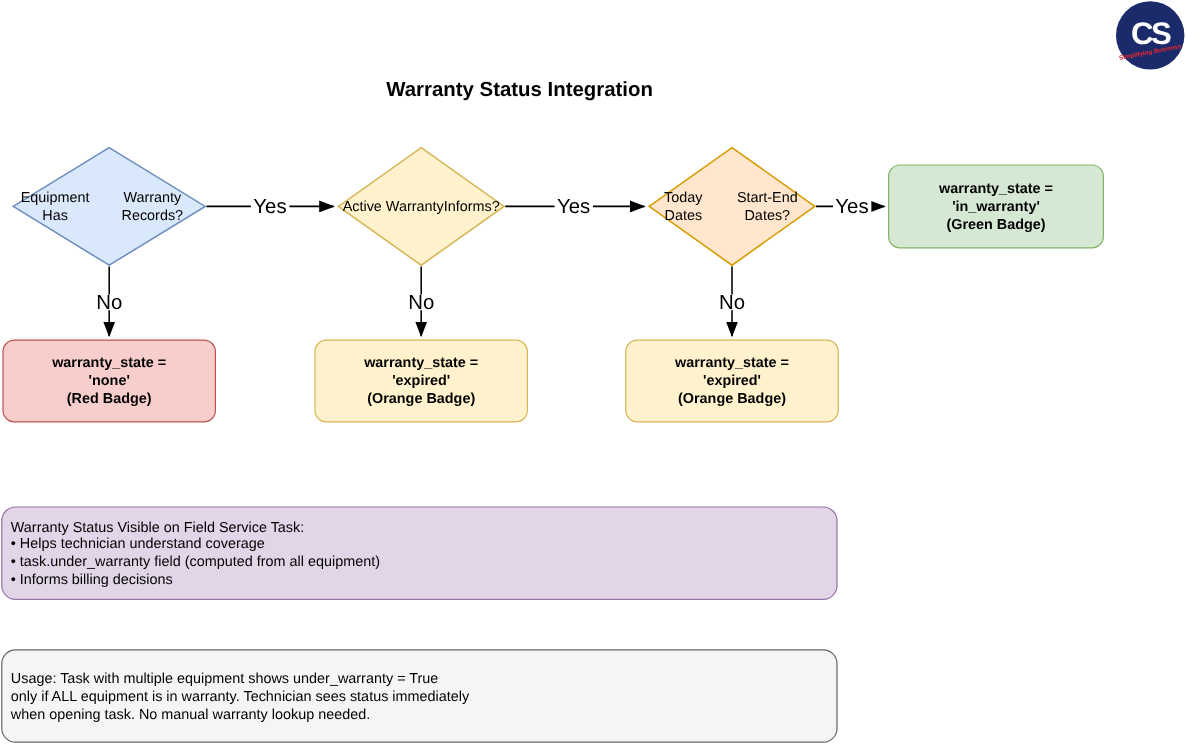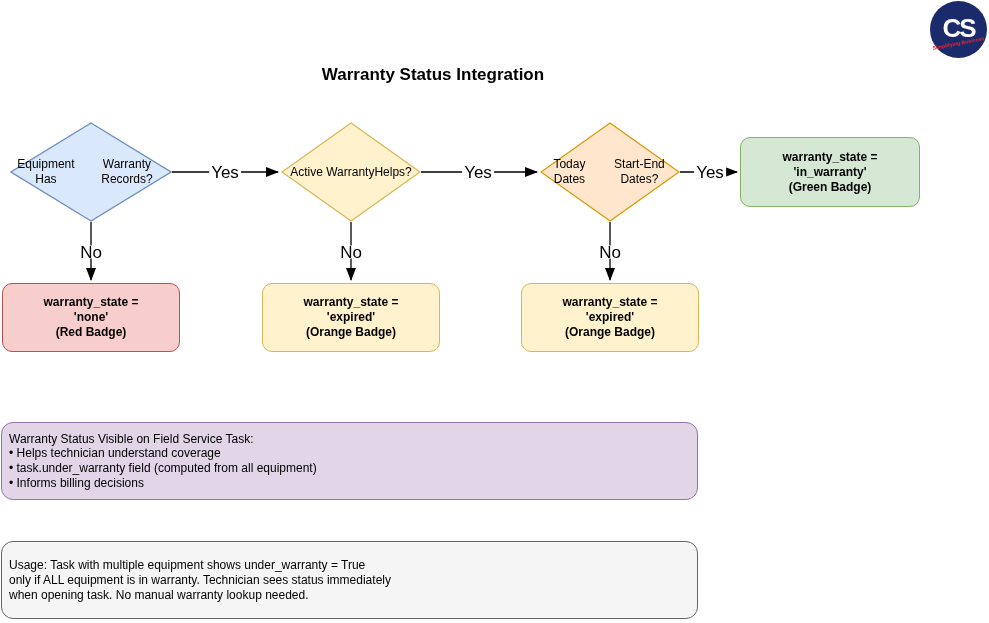--- a/index.html
+++ b/index.html
@@ -116,21 +116,21 @@
       <span>Warranty Records?</span>
     </div>
   </div>
 
   <div class="diamond" style="left:281px; top:122px; width:140px; height:100px;">
     <svg width="140" height="100" viewBox="0 0 140 100">
       <polygon points="70,1 139,50 70,99 1,50" fill="#fff2cc" stroke="#d6b656" stroke-width="1.3"></polygon>
     </svg>
     <div class="diamond-label">
       <span>Active Warranty</span>
-      <span>Helps?</span>
+      <span>Informs?</span>
     </div>
   </div>
 
   <div class="diamond" style="left:540px; top:122px; width:140px; height:100px;">
     <svg width="140" height="100" viewBox="0 0 140 100">
       <polygon points="70,1 139,50 70,99 1,50" fill="#ffe6cc" stroke="#d79b00" stroke-width="1.3"></polygon>
     </svg>
     <div class="diamond-label">
       <span>Today Dates</span>
       <span>Start-End Dates?</span>

